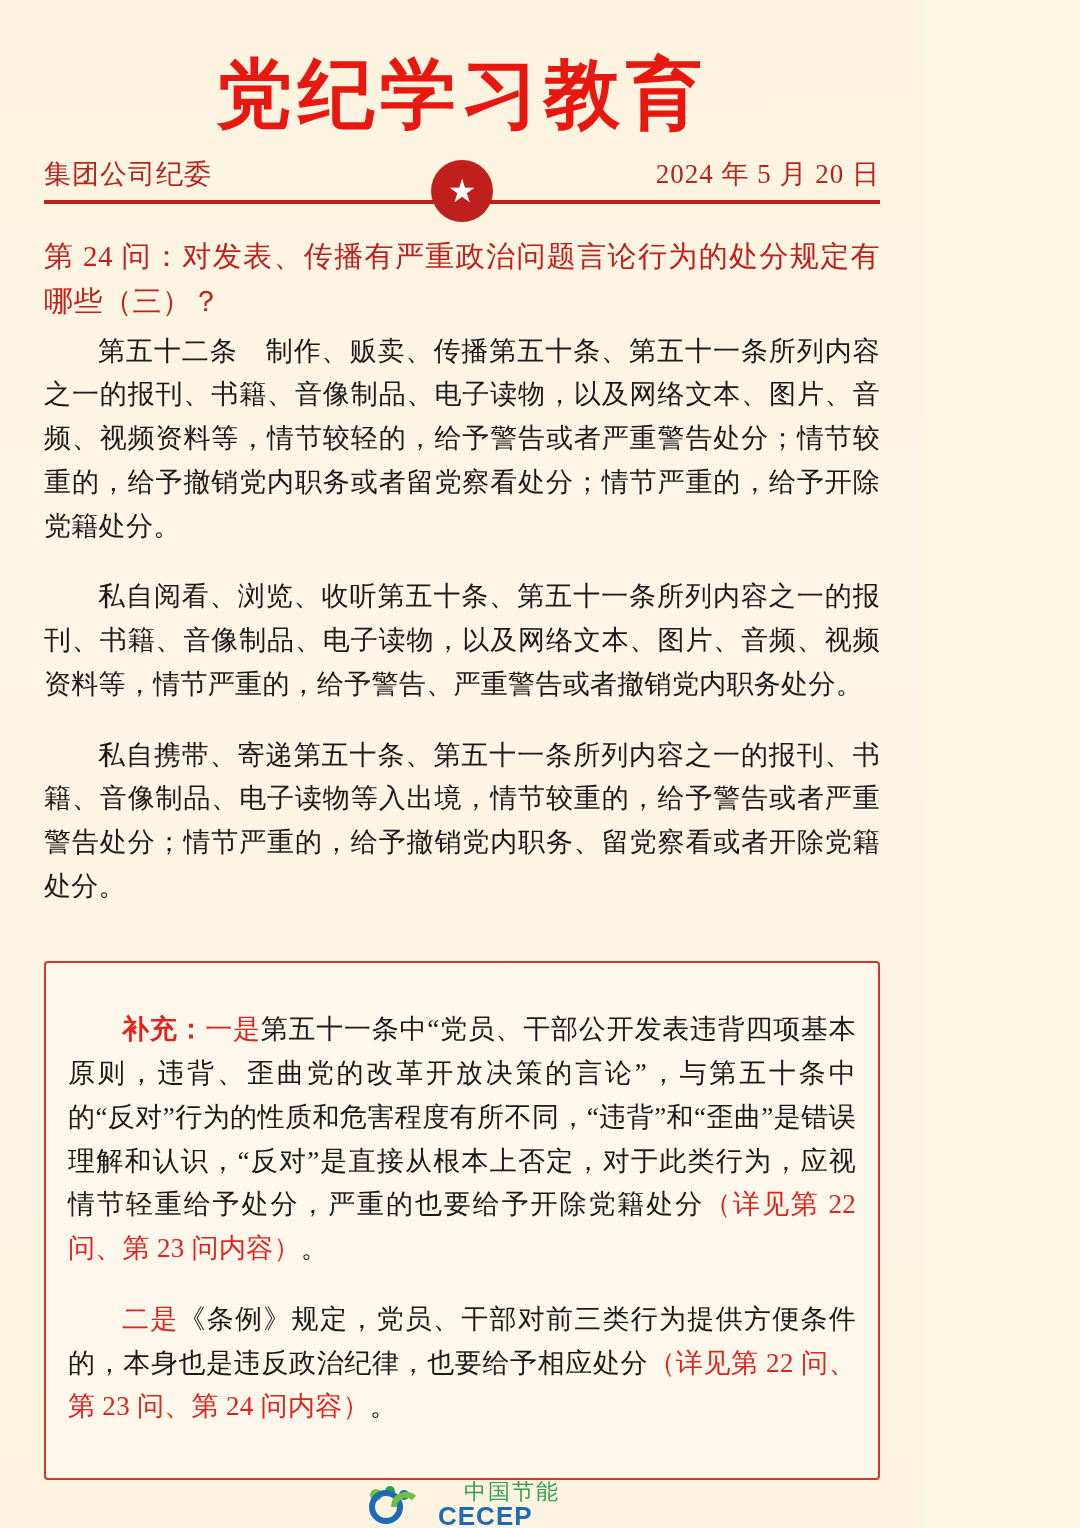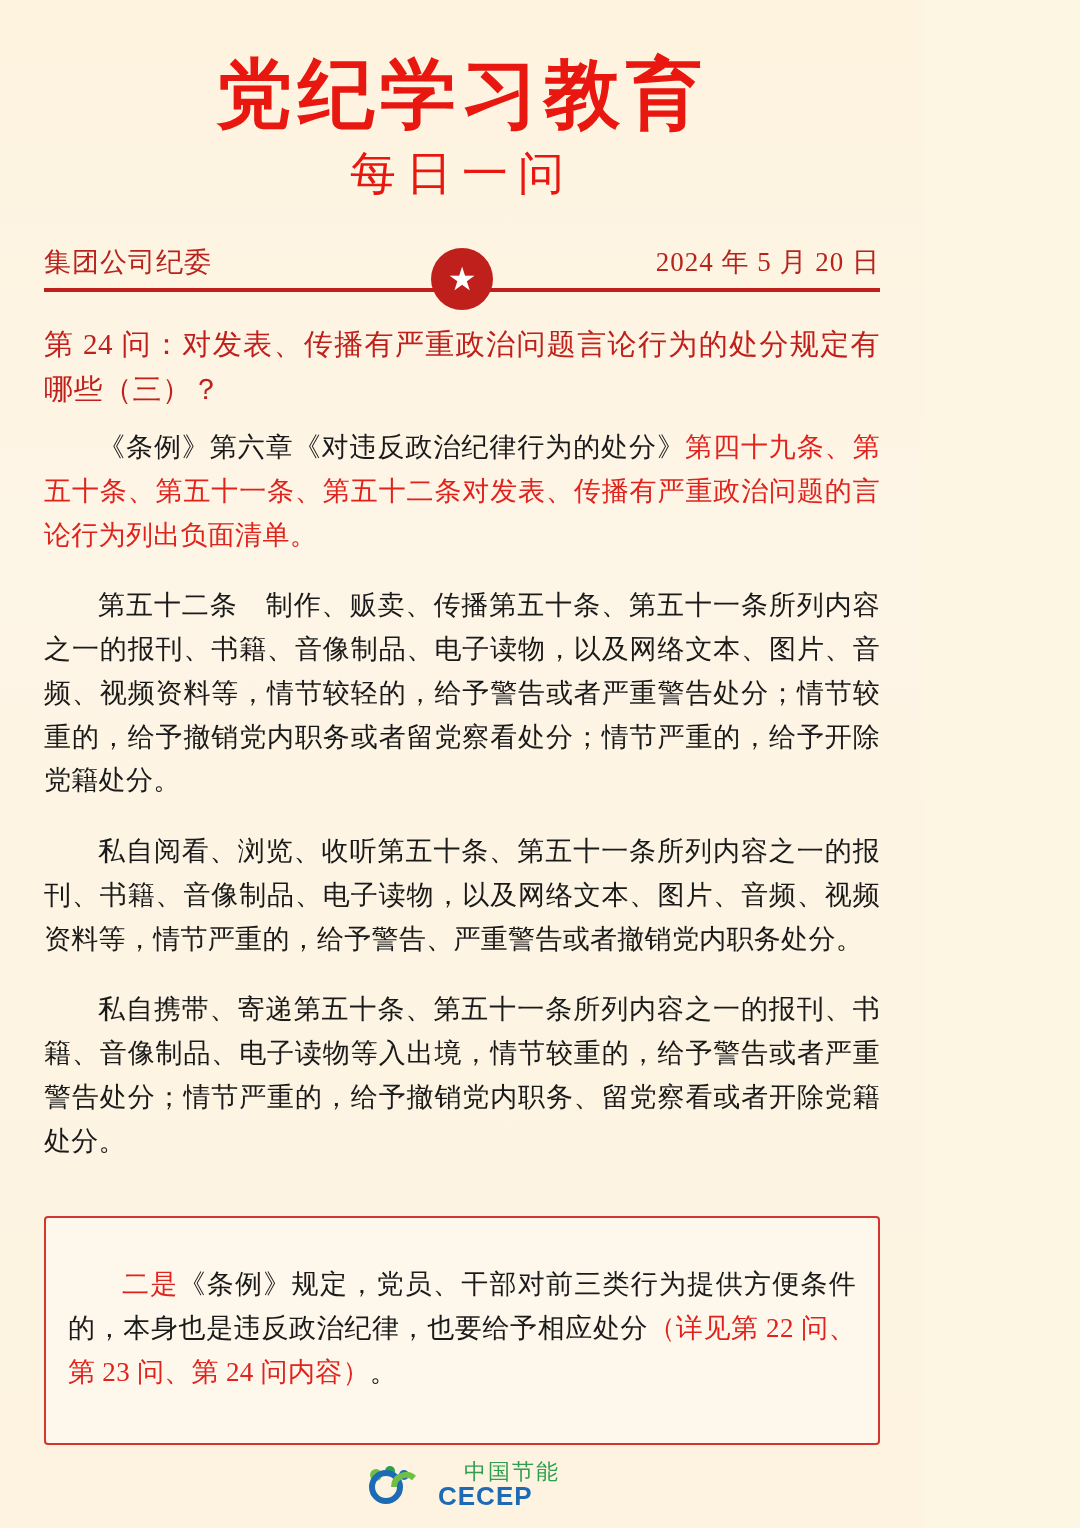--- a/index.html
+++ b/index.html
@@ -165,47 +165,46 @@
     font-family: "Liberation Sans", sans-serif;
   }
 </style>
 </head>
 <body>
 
 <div class="poster">
 
   <div class="title-block">
     <h1 class="main-title">党纪学习教育</h1>
-    <div class="sub-title">每日一问</div>
   </div>
 
   <div class="meta-row">
     <div class="meta-left">集团公司纪委</div>
     <div class="star-badge">★</div>
     <div class="meta-right">2024 年 5 月 20 日</div>
   </div>
 
   <div class="qa-block">
 
     <div class="question">
       <span class="qnum">第 24 问</span><span>：对发表、传播有严重政治问题言论行为的处分规定有哪些（三）？</span>
     </div>
 
-    <p class="body-para first">
-      <span>《条例》第六章《对违反政治纪律行为的处分》</span><span class="red">第四十九条、第五十条、第五十一条、第五十二条对发表、传播有严重政治问题的言论行为列出负面清单。</span>
+
+    <p class="body-para">第五十二条　制作、贩卖、传播第五十条、第五十一条所列内容之一的报刊、书籍、音像制品、电子读物，以及网络文本、图片、音频、视频资料等，情节较轻的，给予警告或者严重警告处分；情节较重的，给予撤销党内职务或者留党察看处分；情节严重的，给予开除党籍处分。</p>
+
+    <p class="body-para">私自阅看、浏览、收听第五十条、第五十一条所列内容之一的报刊、书籍、音像制品、电子读物，以及网络文本、图片、音频、视频资料等，情节严重的，给予警告、严重警告或者撤销党内职务处分。</p>
+
+    <p class="body-para">私自携带、寄递第五十条、第五十一条所列内容之一的报刊、书籍、音像制品、电子读物等入出境，情节较重的，给予警告或者严重警告处分；情节严重的，给予撤销党内职务、留党察看或者开除党籍处分。</p>
+  </div>
+
+  <div class="note-box">
+    <p class="note-para">
+      <span class="note-label">补充：</span><span class="red">一是</span><span>第五十一条中“党员、干部公开发表违背四项基本原则，违背、歪曲党的改革开放决策的言论”，与第五十条中的“反对”行为的性质和危害程度有所不同，“违背”和“歪曲”是错误理解和认识，“反对”是直接从根本上否定，对于此类行为，应视情节轻重给予处分，严重的也要给予开除党籍处分</span><span class="red">（详见第 22 问、第 23 问内容）</span><span>。</span>
     </p>
-
-    <p class="body-para">第五十二条　制作、贩卖、传播第五十条、第五十一条所列内容之一的报刊、书籍、音像制品、电子读物，以及网络文本、图片、音频、视频资料等，情节较轻的，给予警告或者严重警告处分；情节较重的，给予撤销党内职务或者留党察看处分；情节严重的，给予开除党籍处分。</p>
-
-    <p class="body-para">私自阅看、浏览、收听第五十条、第五十一条所列内容之一的报刊、书籍、音像制品、电子读物，以及网络文本、图片、音频、视频资料等，情节严重的，给予警告、严重警告或者撤销党内职务处分。</p>
-
-    <p class="body-para">私自携带、寄递第五十条、第五十一条所列内容之一的报刊、书籍、音像制品、电子读物等入出境，情节较重的，给予警告或者严重警告处分；情节严重的，给予撤销党内职务、留党察看或者开除党籍处分。</p>
-  </div>
-
-  <div class="note-box">
     <p class="note-para">
       <span class="red">二是</span><span>《条例》规定，党员、干部对前三类行为提供方便条件的，本身也是违反政治纪律，也要给予相应处分</span><span class="red">（详见第 22 问、第 23 问、第 24 问内容）</span><span>。</span>
     </p>
   </div>
 
   <div class="footer">
     <div class="logo-row">
       <div class="logo-mark">
         <svg width="62" height="44" viewBox="0 0 62 44" xmlns="http://www.w3.org/2000/svg">
           <circle cx="12" cy="12" r="6" fill="#6fbf44"></circle>

